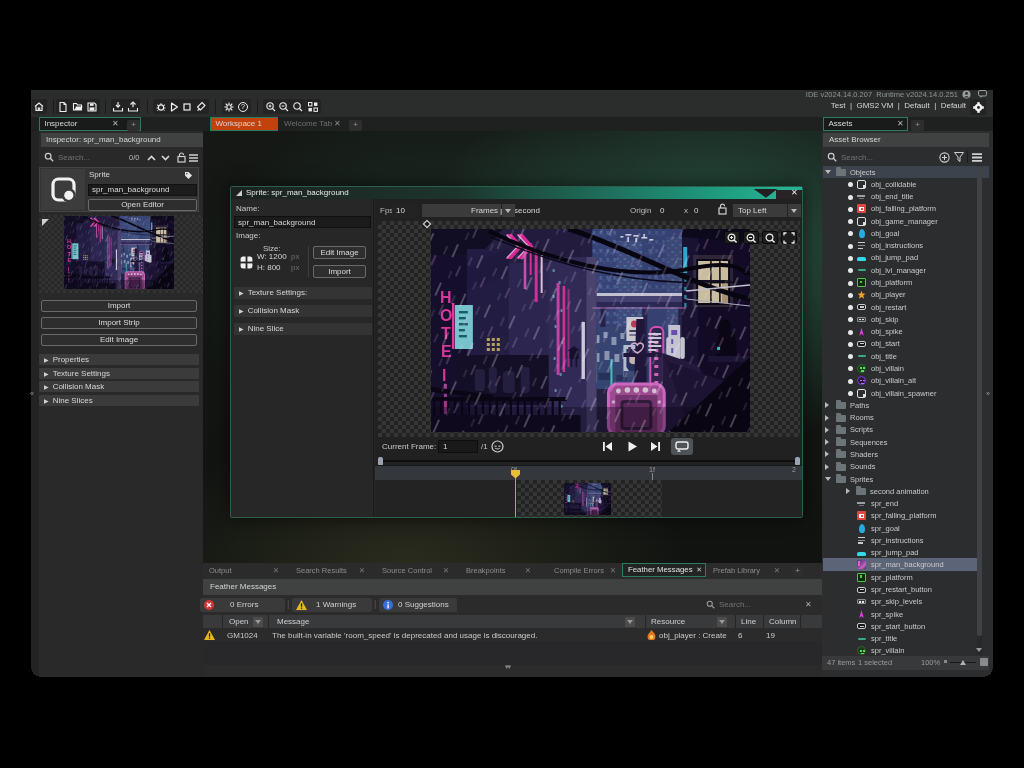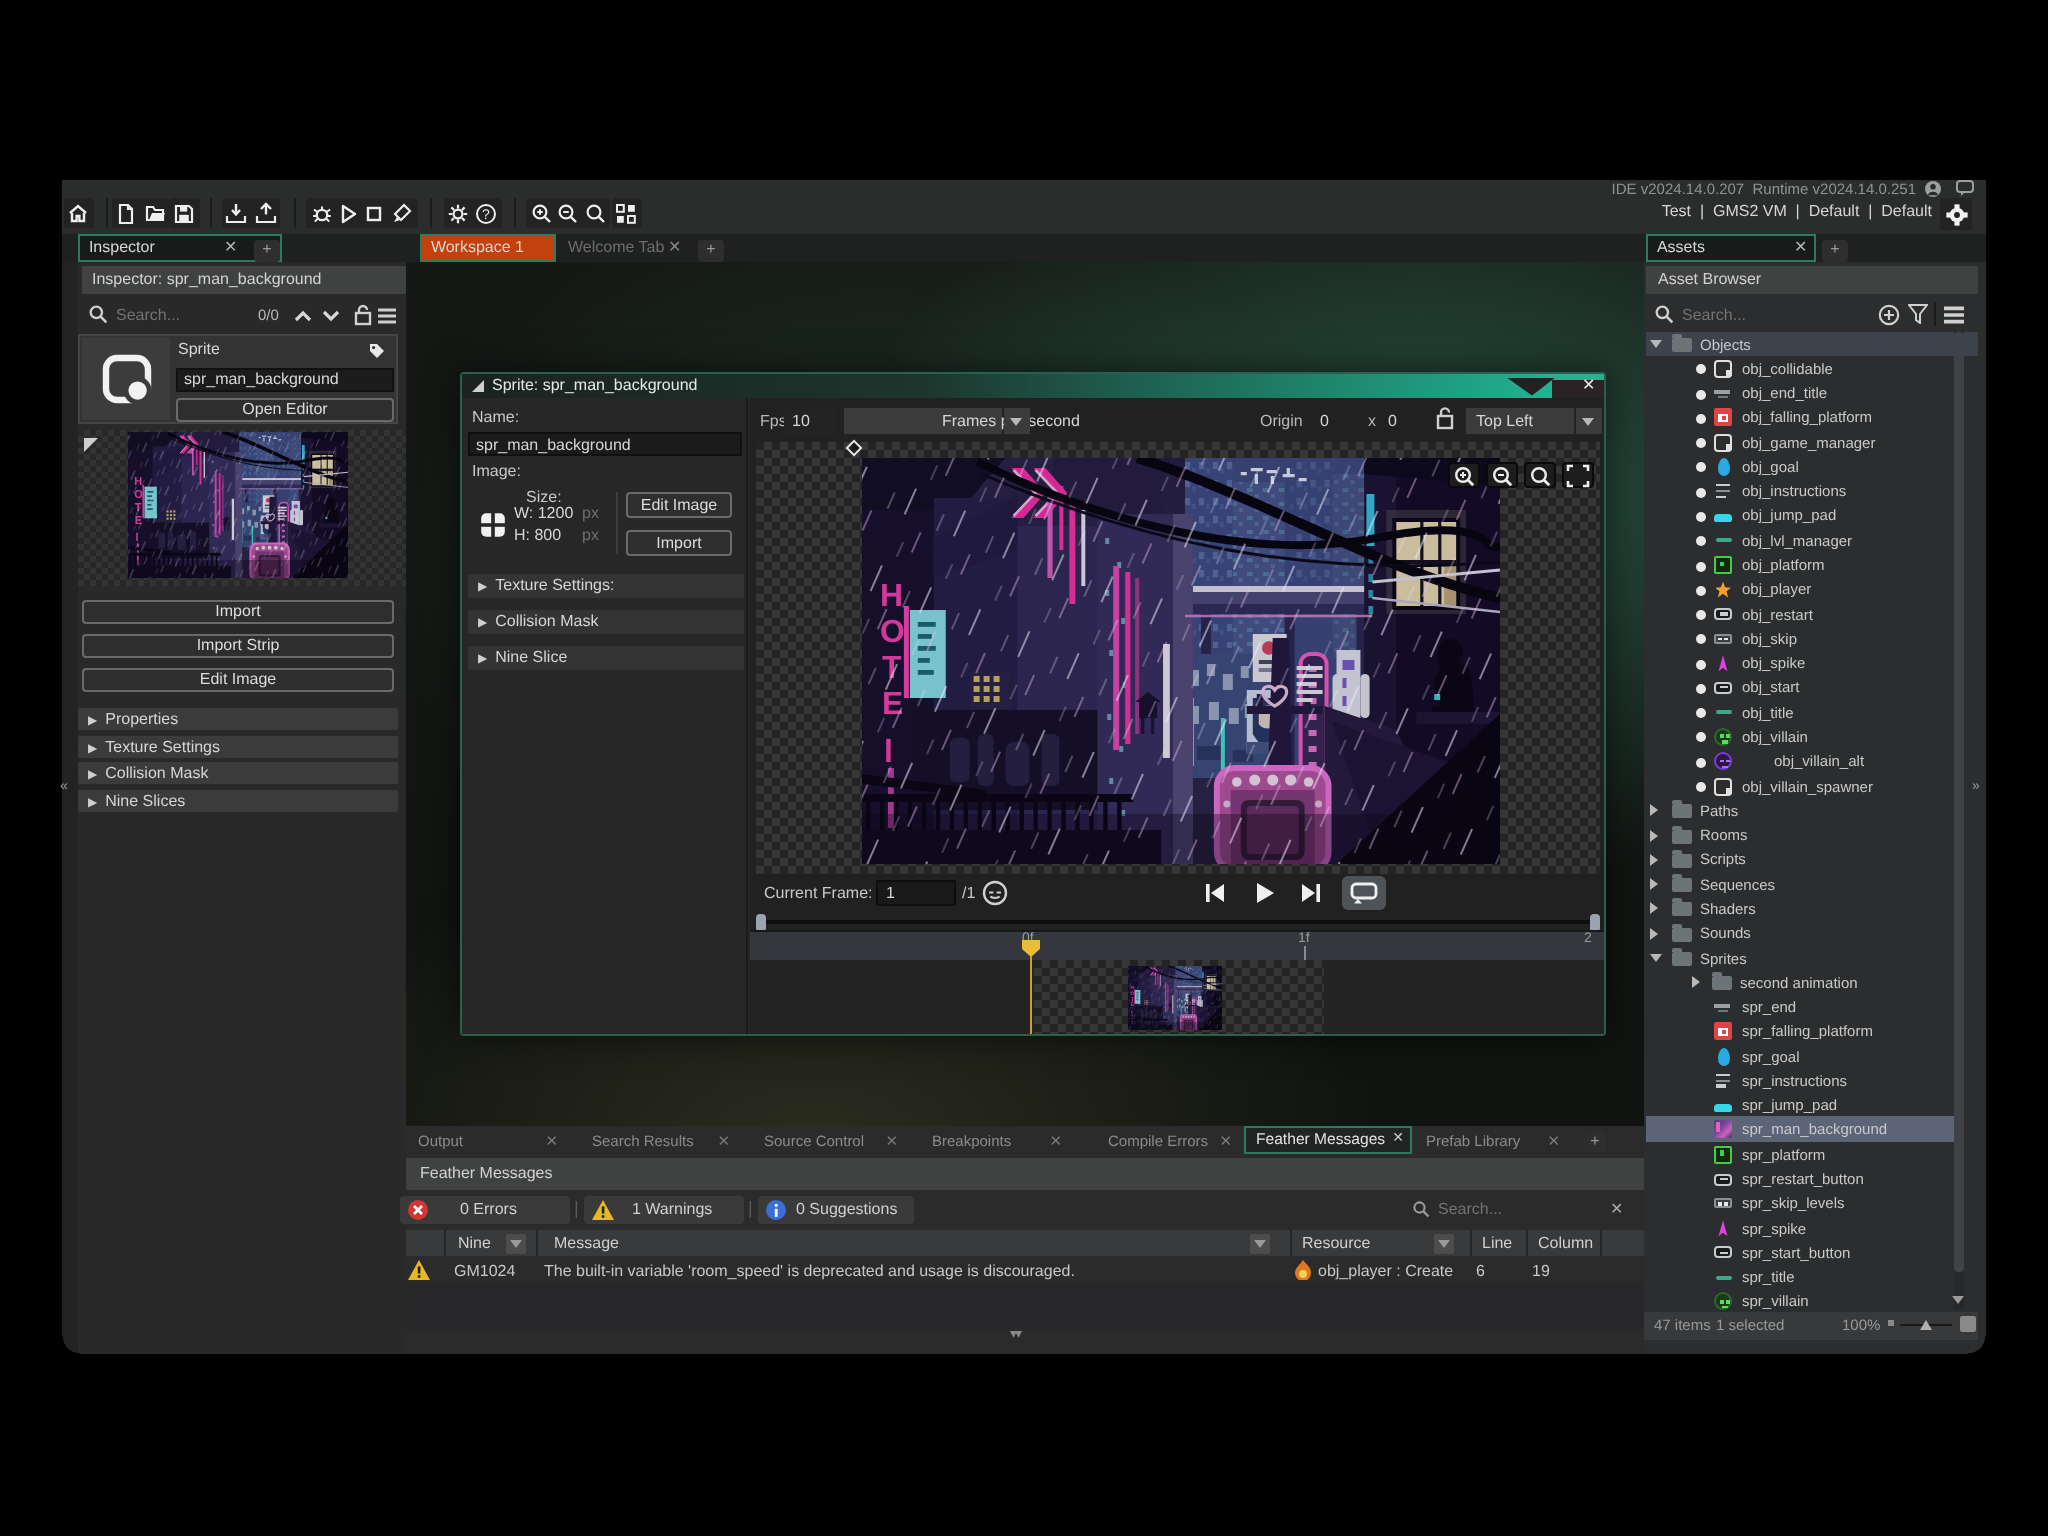--- a/index.html
+++ b/index.html
@@ -617,21 +617,21 @@
     <rect x="4.4" y="4.4" width="1.4" height="4" fill="#fff"></rect>
   </svg>
 <div class="abs" style="left:398px;top:600px;font-size:8px;color:#d0d0d0;">0 Suggestions</div>
 <svg class="abs" style="left:706px;top:600px" width="9" height="9" viewBox="0 0 12 12">
     <circle cx="5" cy="5" r="3.4" fill="none" stroke="#9a9a9a" stroke-width="1.4"></circle>
     <path d="M7.6 7.6L11 11" stroke="#9a9a9a" stroke-width="1.6"></path>
   </svg>
 <div class="abs" style="left:719px;top:600px;font-size:8px;color:#737373;">Search...</div>
 <div class="abs" style="left:805px;top:600px;font-size:8px;color:#aaaaaa;">✕</div>
 <div class="abs" style="left:203px;top:615px;width:619px;height:13px;background:#393a3c;"></div>
-<div class="abs" style="left:229px;top:617px;font-size:8px;color:#cfcfcf;">Nine</div>
+<div class="abs" style="left:229px;top:617px;font-size:8px;color:#cfcfcf;">Open</div>
 <div class="abs" style="left:277px;top:617px;font-size:8px;color:#cfcfcf;">Message</div>
 <div class="abs" style="left:651px;top:617px;font-size:8px;color:#cfcfcf;">Resource</div>
 <div class="abs" style="left:741px;top:617px;font-size:8px;color:#cfcfcf;">Line</div>
 <div class="abs" style="left:769px;top:617px;font-size:8px;color:#cfcfcf;">Column</div>
 <div class="abs" style="left:253px;top:616.5px;width:10px;height:10px;background:#4c4c4c;border-radius:1px;"></div>
 <div class="abs arrD" style="left:255px;top:619.5px;border-top-color:#9a9a9a;"></div>
 <div class="abs" style="left:625px;top:616.5px;width:10px;height:10px;background:#4c4c4c;border-radius:1px;"></div>
 <div class="abs arrD" style="left:627px;top:619.5px;border-top-color:#9a9a9a;"></div>
 <div class="abs" style="left:717px;top:616.5px;width:10px;height:10px;background:#4c4c4c;border-radius:1px;"></div>
 <div class="abs arrD" style="left:719px;top:619.5px;border-top-color:#9a9a9a;"></div>
@@ -722,21 +722,21 @@
 <span class="abs" style="left:857px;top:339.41999999999996px;font-size:0;line-height:0;"><span class="ico"><span style="position:absolute;left:0;top:1.5px;width:9px;height:6px;border:1.2px solid #c8cdd0;border-radius:2px;background:#1a1a1a;"></span><span style="position:absolute;left:2.5px;top:3.8px;width:4px;height:1.2px;background:#c8cdd0;"></span></span></span>
 <div class="row" style="left:871px;top:338.41999999999996px;">obj_start</div>
 <div class="abs" style="left:848px;top:354.2px;width:5px;height:5px;border-radius:50%;background:#e8e8e8;"></div>
 <span class="abs" style="left:857px;top:351.7px;font-size:0;line-height:0;"><span class="ico"><span style="position:absolute;left:0.5px;top:3.5px;width:8px;height:2px;background:#3aa88a;border-radius:1px;"></span></span></span>
 <div class="row" style="left:871px;top:350.7px;">obj_title</div>
 <div class="abs" style="left:848px;top:366.48px;width:5px;height:5px;border-radius:50%;background:#e8e8e8;"></div>
 <span class="abs" style="left:857px;top:363.98px;font-size:0;line-height:0;"><span class="ico" style="background:#1a3a1a;border-radius:50%;border:1px solid #2a6a2a;"><span style="position:absolute;left:2px;top:2.5px;width:1.6px;height:1.6px;background:#55e055;"></span><span style="position:absolute;left:5px;top:2.5px;width:1.6px;height:1.6px;background:#55e055;"></span><span style="position:absolute;left:2.5px;top:5.5px;width:3.6px;height:1.2px;background:#55e055;"></span></span></span>
 <div class="row" style="left:871px;top:362.98px;">obj_villain</div>
 <div class="abs" style="left:848px;top:378.76px;width:5px;height:5px;border-radius:50%;background:#e8e8e8;"></div>
 <span class="abs" style="left:857px;top:376.26px;font-size:0;line-height:0;"><span class="ico" style="background:#2a1a3a;border-radius:50%;border:1px solid #7a3ae0;"><span style="position:absolute;left:2px;top:2.5px;width:1.6px;height:1.6px;background:#b070f0;"></span><span style="position:absolute;left:5px;top:2.5px;width:1.6px;height:1.6px;background:#b070f0;"></span><span style="position:absolute;left:2.5px;top:5.5px;width:3.6px;height:1.2px;background:#b070f0;"></span></span></span>
-<div class="row" style="left:871px;top:375.26px;margin-left:16px;">obj_villain_alt</div>
+<div class="row" style="left:871px;top:375.26px;">obj_villain_alt</div>
 <div class="abs" style="left:848px;top:391.03999999999996px;width:5px;height:5px;border-radius:50%;background:#e8e8e8;"></div>
 <span class="abs" style="left:857px;top:388.53999999999996px;font-size:0;line-height:0;"><span class="ico"><span style="position:absolute;inset:0;border:1.3px solid #e0e0e0;border-radius:2px;"></span><span style="position:absolute;right:0.5px;bottom:0.5px;width:3px;height:3px;background:#e0e0e0;"></span></span></span>
 <div class="row" style="left:871px;top:387.53999999999996px;">obj_villain_spawner</div>
 <div class="abs arrR" style="left:825px;top:402.32px;"></div>
 <span class="fold" style="position:absolute;left:836px;top:402.32px;"></span>
 <div class="row" style="left:850px;top:399.82px;">Paths</div>
 <div class="abs arrR" style="left:825px;top:414.6px;"></div>
 <span class="fold" style="position:absolute;left:836px;top:414.6px;"></span>
 <div class="row" style="left:850px;top:412.1px;">Rooms</div>
 <div class="abs arrR" style="left:825px;top:426.88px;"></div>

